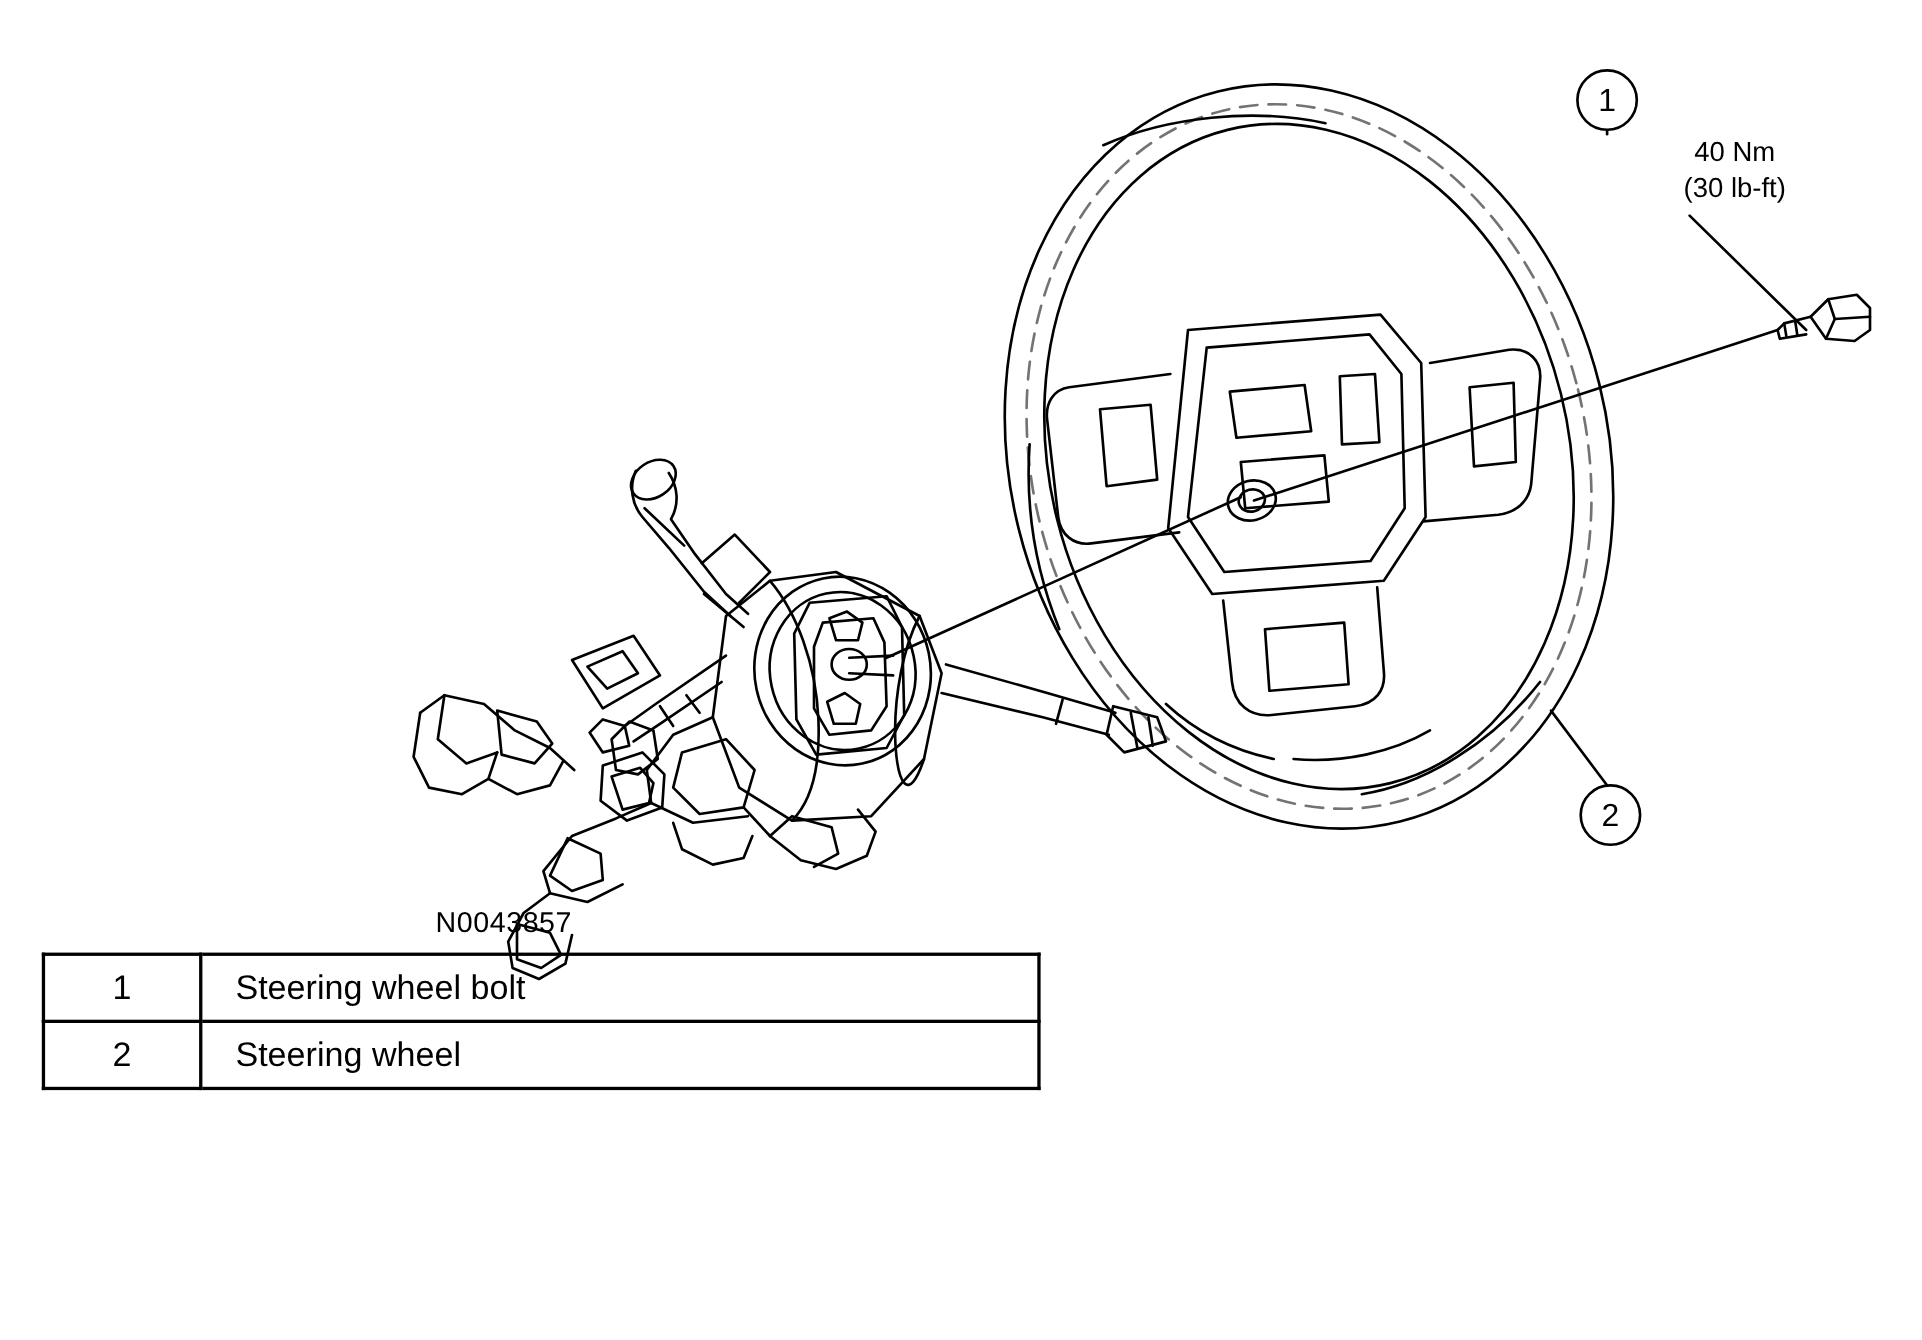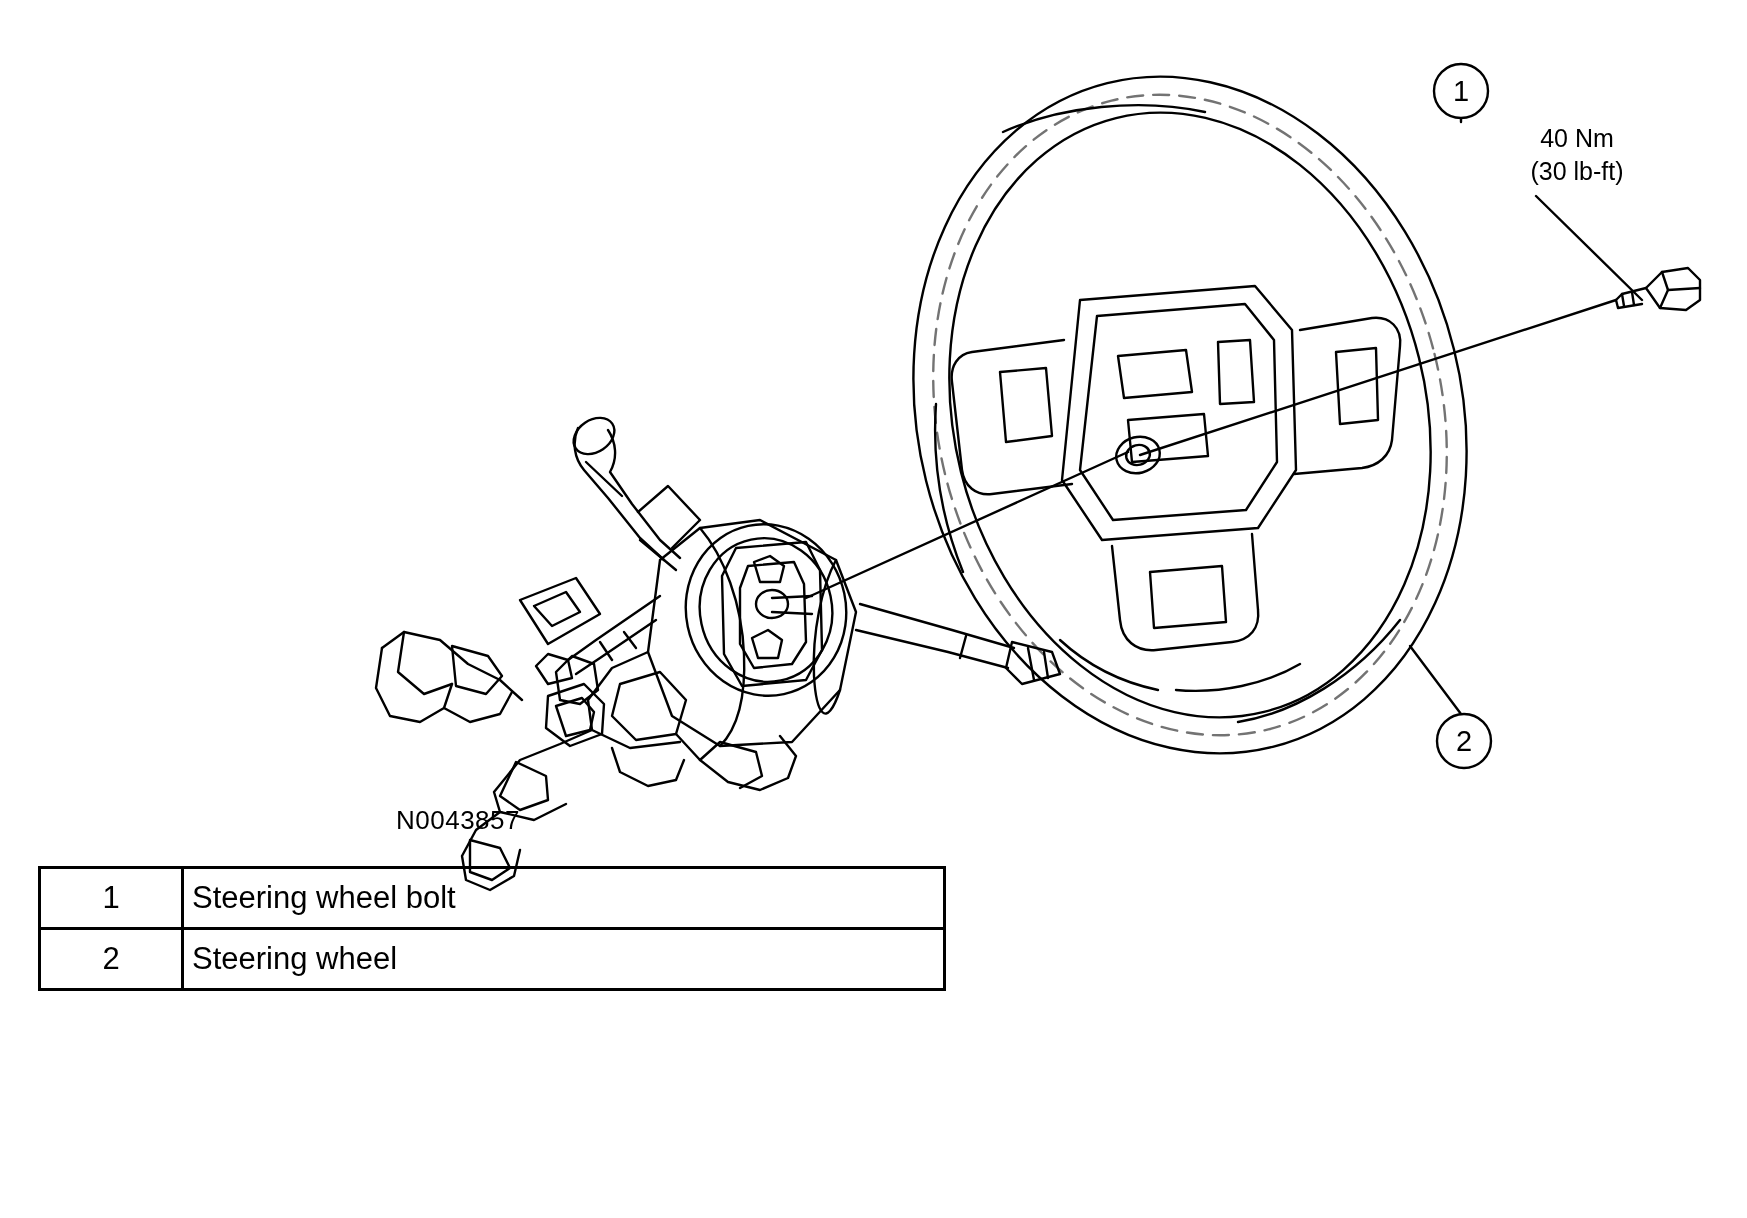--- a/index.html
+++ b/index.html
@@ -38,21 +38,21 @@
     font-family: "Liberation Sans", sans-serif;
   }
   #torque-spec {
     left: 1577px;
     top: 122px;
     transform: translateX(-50%);
   }
   #figure-id {
     position: absolute;
     left: 396px;
-    top: 805px;
+    top: 823px;
     font-size: 26px;
     font-family: "Liberation Sans", sans-serif;
     letter-spacing: 0.5px;
   }
   #legend-table {
     position: absolute;
     left: 38px;
     top: 866px;
     width: 908px;
     border-collapse: collapse;
@@ -64,21 +64,21 @@
     font-size: 31px;
     font-family: "Liberation Sans", sans-serif;
     padding: 0;
   }
   #legend-table td.num {
     width: 140px;
     text-align: center;
   }
   #legend-table td.desc {
     text-align: left;
-    padding-left: 8px;
+    padding-left: 30px;
   }
 </style>
 </head>
 <body>
 
 <div id="diagram-root">
 
   <svg class="svg-layer" viewBox="0 0 1747 1218" xmlns="http://www.w3.org/2000/svg">
     <g fill="none" stroke="#000000" stroke-width="2.4" stroke-linecap="round" stroke-linejoin="round">
 

